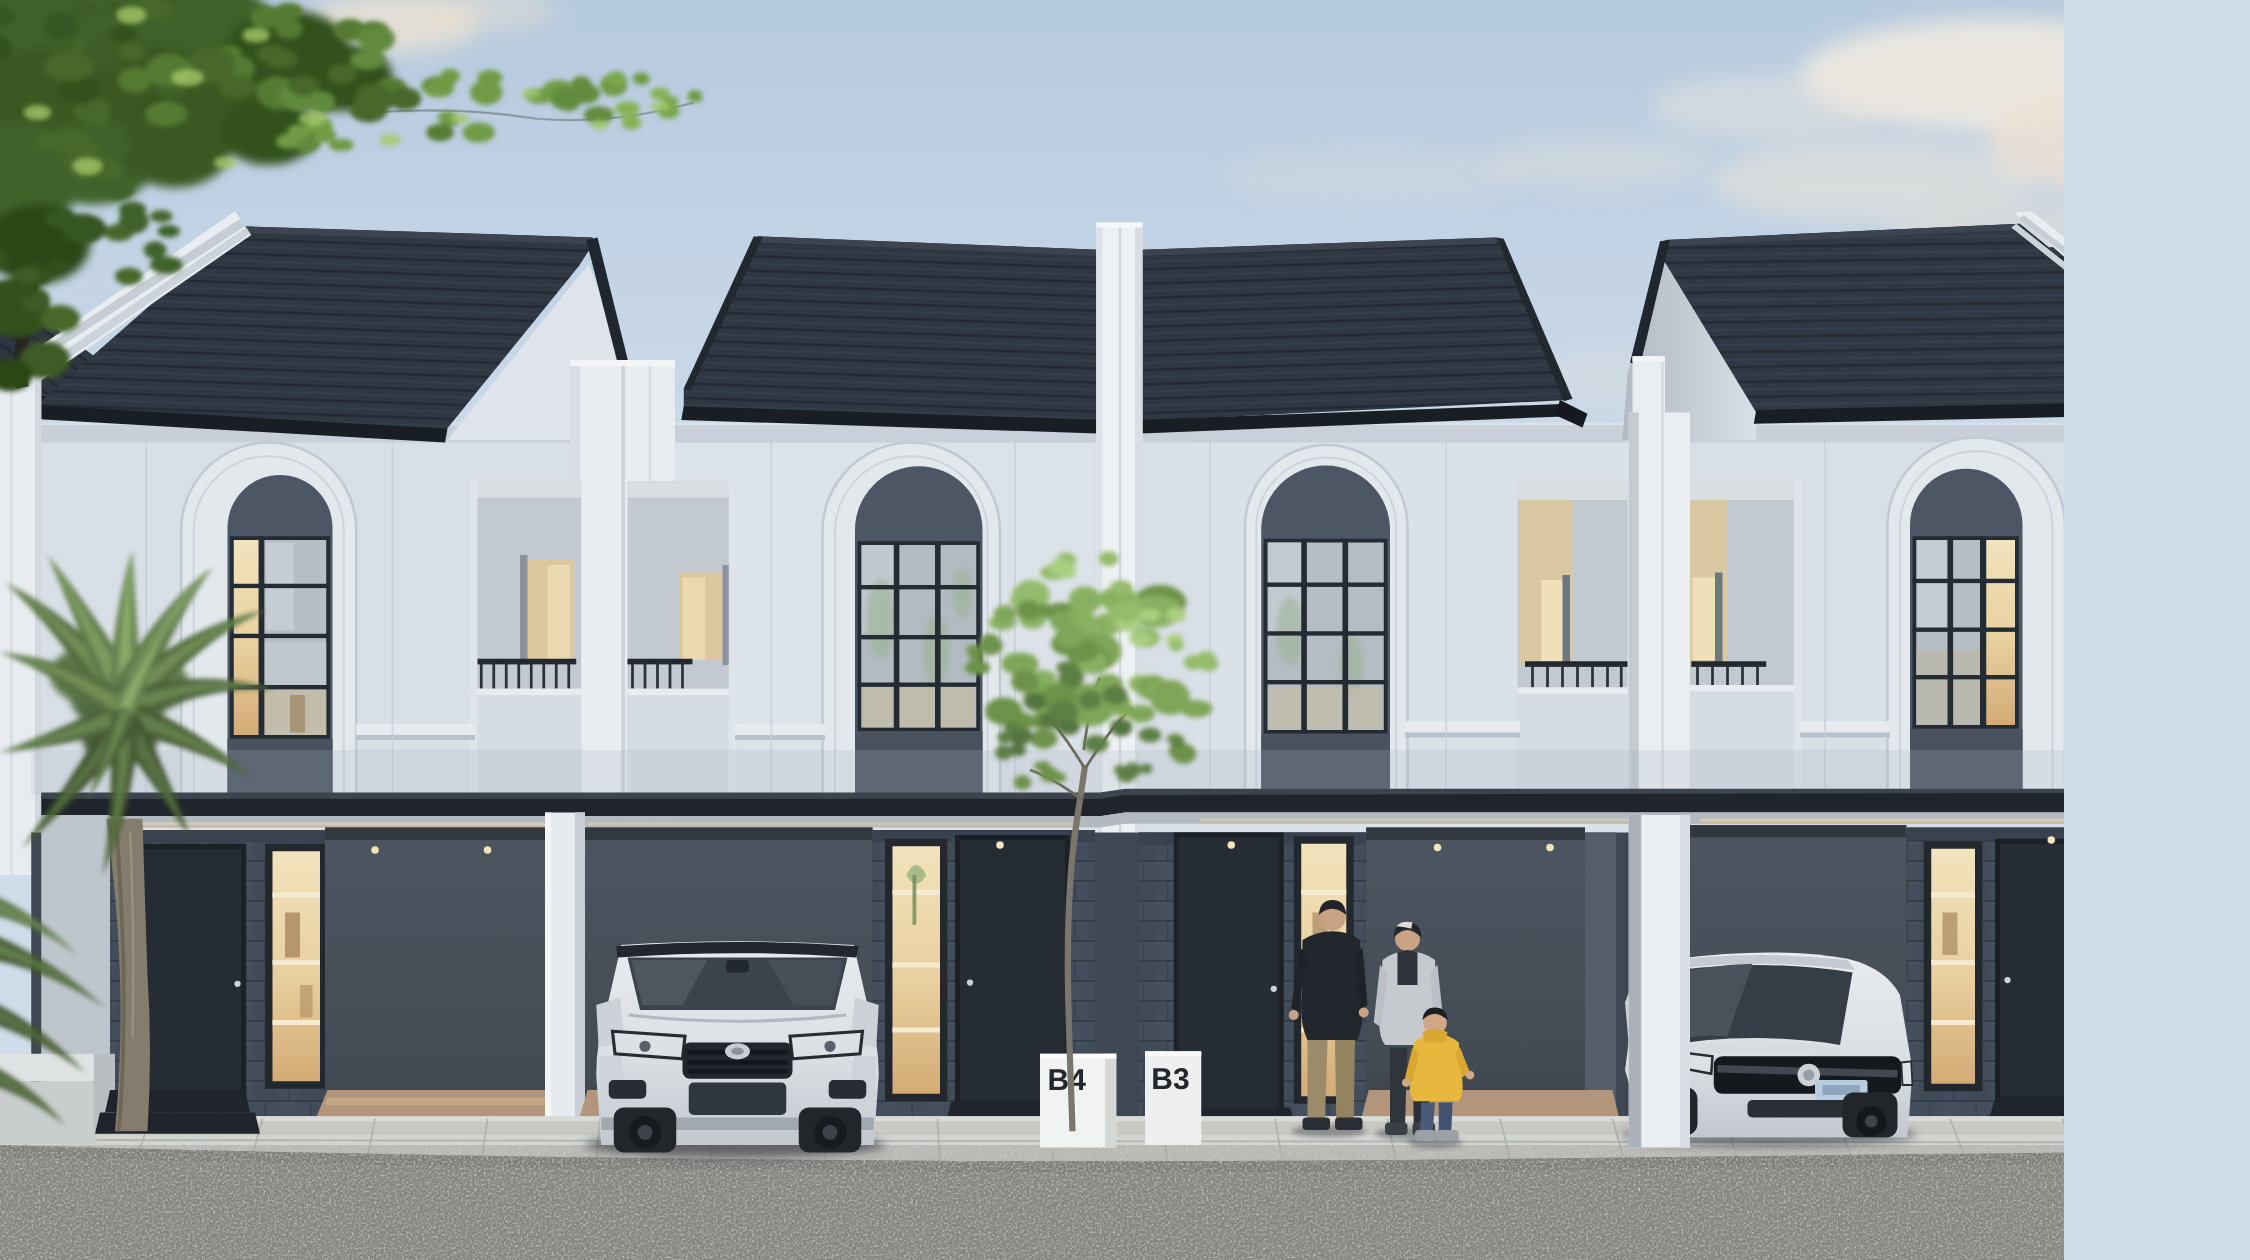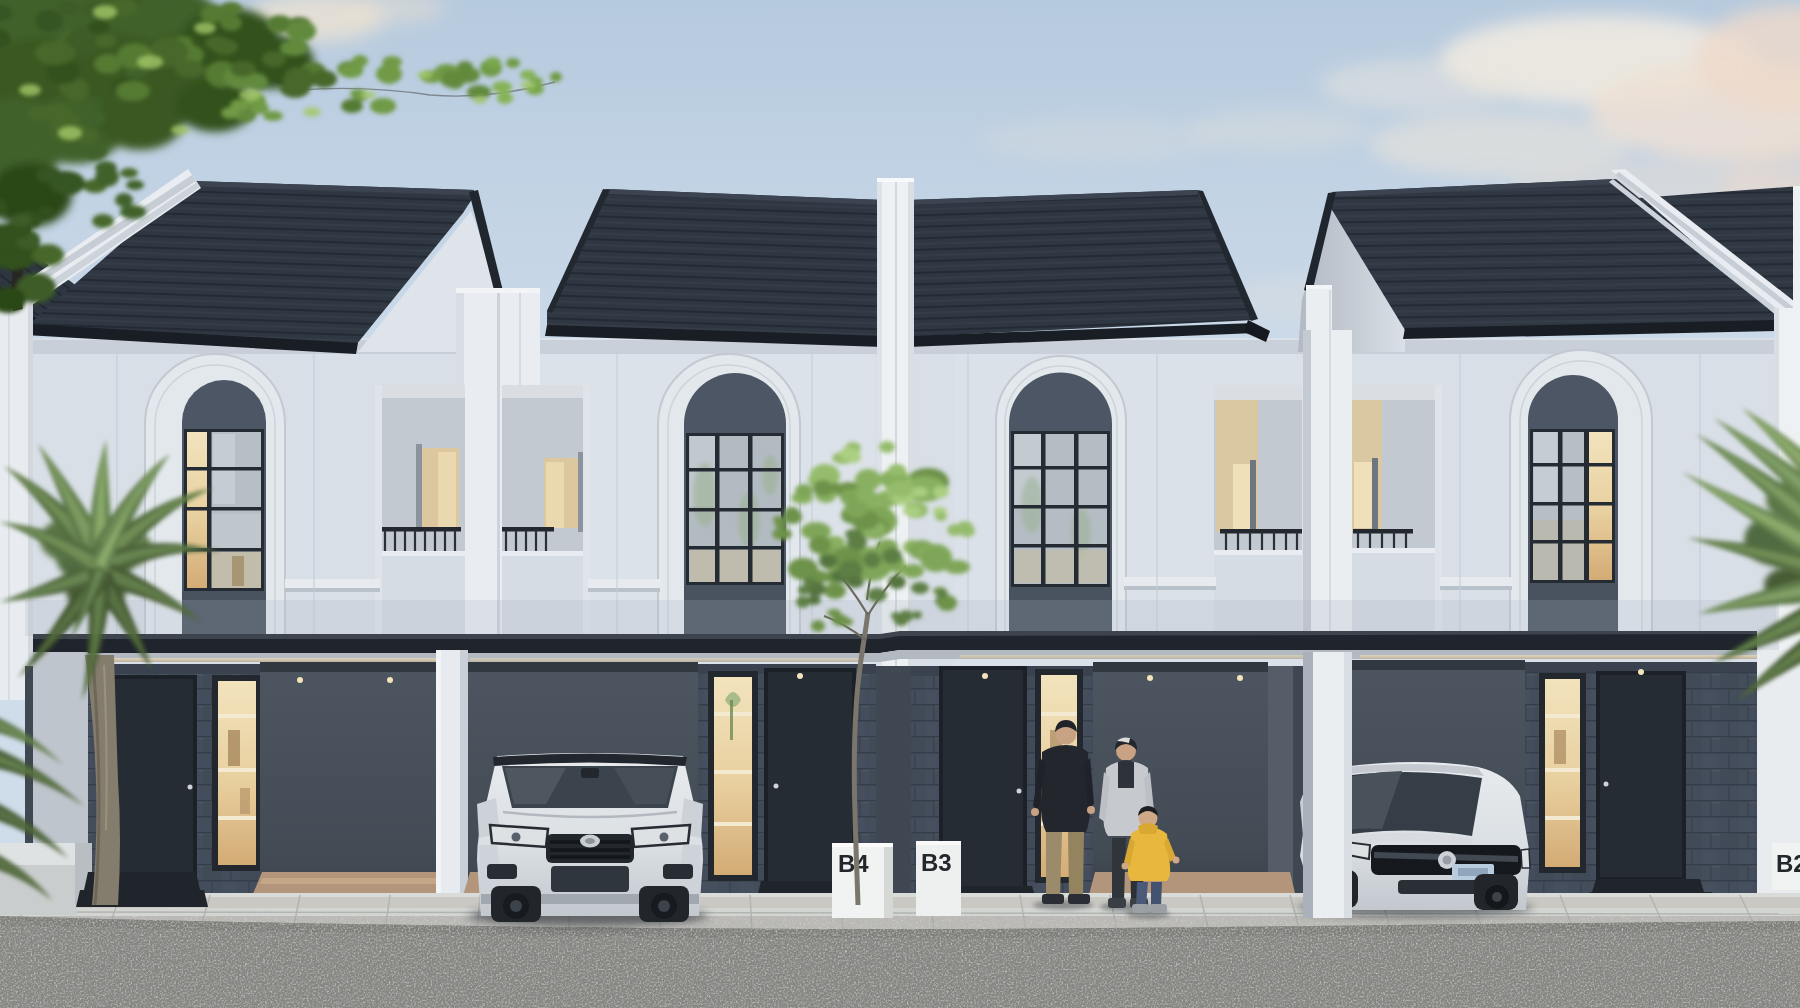--- a/index.html
+++ b/index.html
@@ -1,16 +1,16 @@
 <!DOCTYPE html>
 <html><head>
 <meta charset="utf-8">
 <style>
   html,body{margin:0;padding:0;background:#cfdce9;font-family:"Liberation Sans", sans-serif;}
-  #stage{width:1800px;height:1008px;overflow:hidden;position:relative;}
+  #stage{width:1651px;height:1008px;overflow:hidden;position:relative;}
   svg{display:block;}
 </style>
 </head>
 <body>
 <div id="stage">
 <svg width="1800" height="1008" viewBox="0 0 1800 1008" xmlns="http://www.w3.org/2000/svg">
 <defs>
   <linearGradient id="sky" x1="0" y1="0" x2="0" y2="1">
     <stop offset="0" stop-color="#b6cade"></stop>
     <stop offset="0.35" stop-color="#c5d5e6"></stop>

